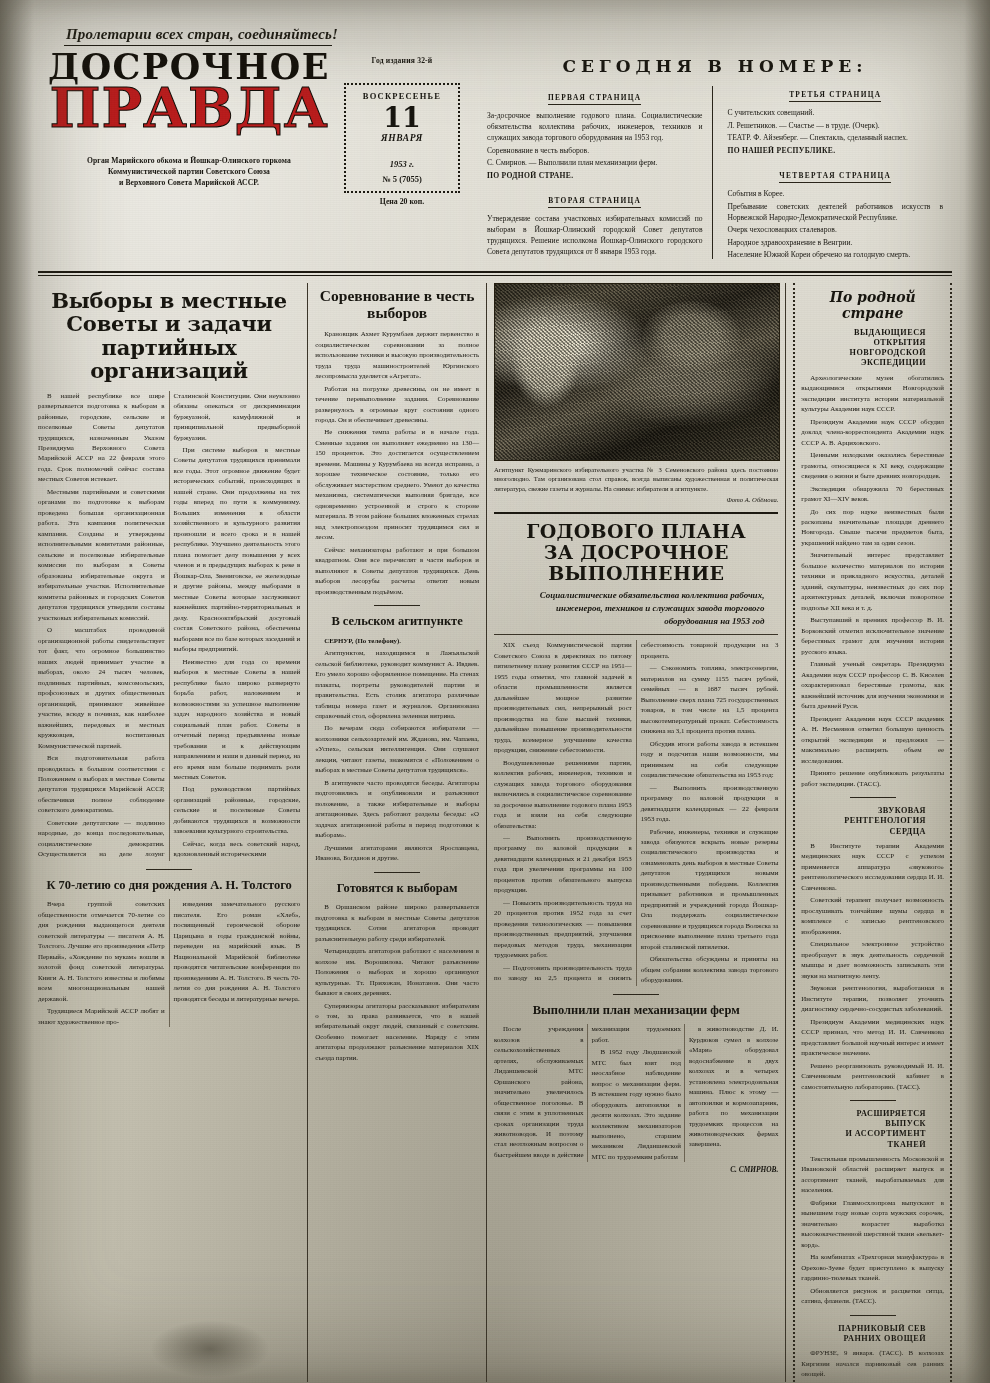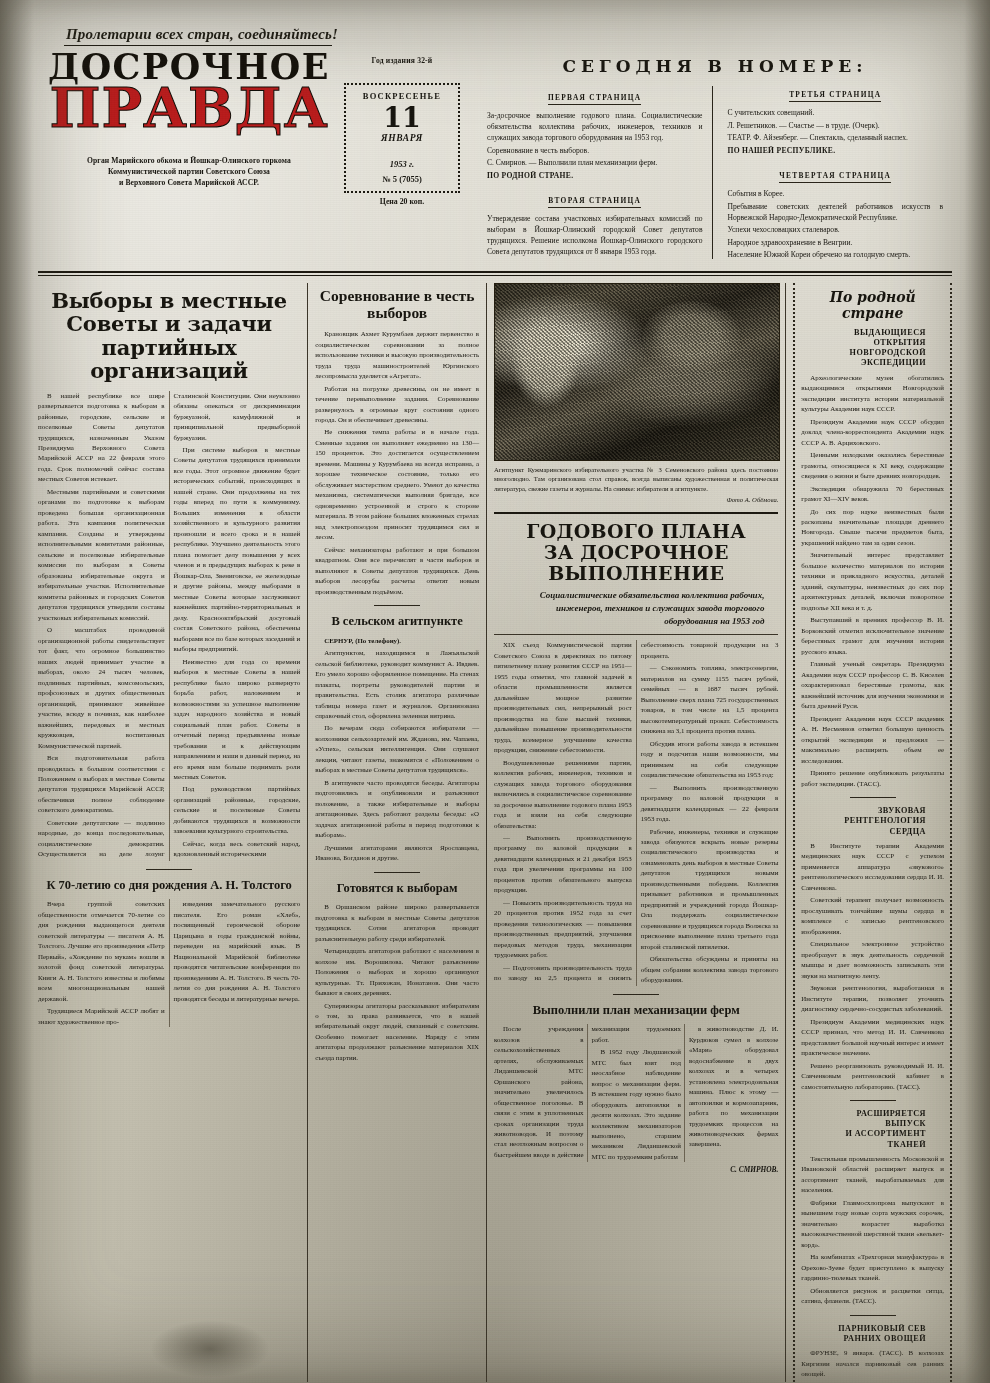--- a/index.html
+++ b/index.html
@@ -228,21 +228,21 @@
         <div class="today-col">
           <div class="tc-head-wrap"><span class="tc-head">ТРЕТЬЯ СТРАНИЦА</span></div>
           <div class="tc-line">С учительских совещаний.</div>
           <div class="tc-line">Л. Решетников. — Счастье — в труде. (Очерк).</div>
           <div class="tc-line">ТЕАТР. Ф. Айзенберг. — Спектакль, сделанный наспех.</div>
           <div class="tc-line caps">ПО НАШЕЙ РЕСПУБЛИКЕ.</div>
           <div class="tc-gap"></div>
           <div class="tc-head-wrap"><span class="tc-head">ЧЕТВЕРТАЯ СТРАНИЦА</span></div>
           <div class="tc-line">События в Корее.</div>
           <div class="tc-line">Пребывание советских деятелей работников искусств в Норвежской Народно-Демократической Республике.</div>
-          <div class="tc-line">Успехи чехословацких сталеваров.</div>
+          <div class="tc-line">Очерк чехословацких сталеваров.</div>
           <div class="tc-line">Народное здравоохранение в Венгрии.</div>
           <div class="tc-line">Население Южной Кореи обречено на голодную смерть.</div>
         </div>
       </div>
     </div>
   </div>
 
   <div class="mast-rule"></div>
   <div class="mast-rule-thin"></div>
 

